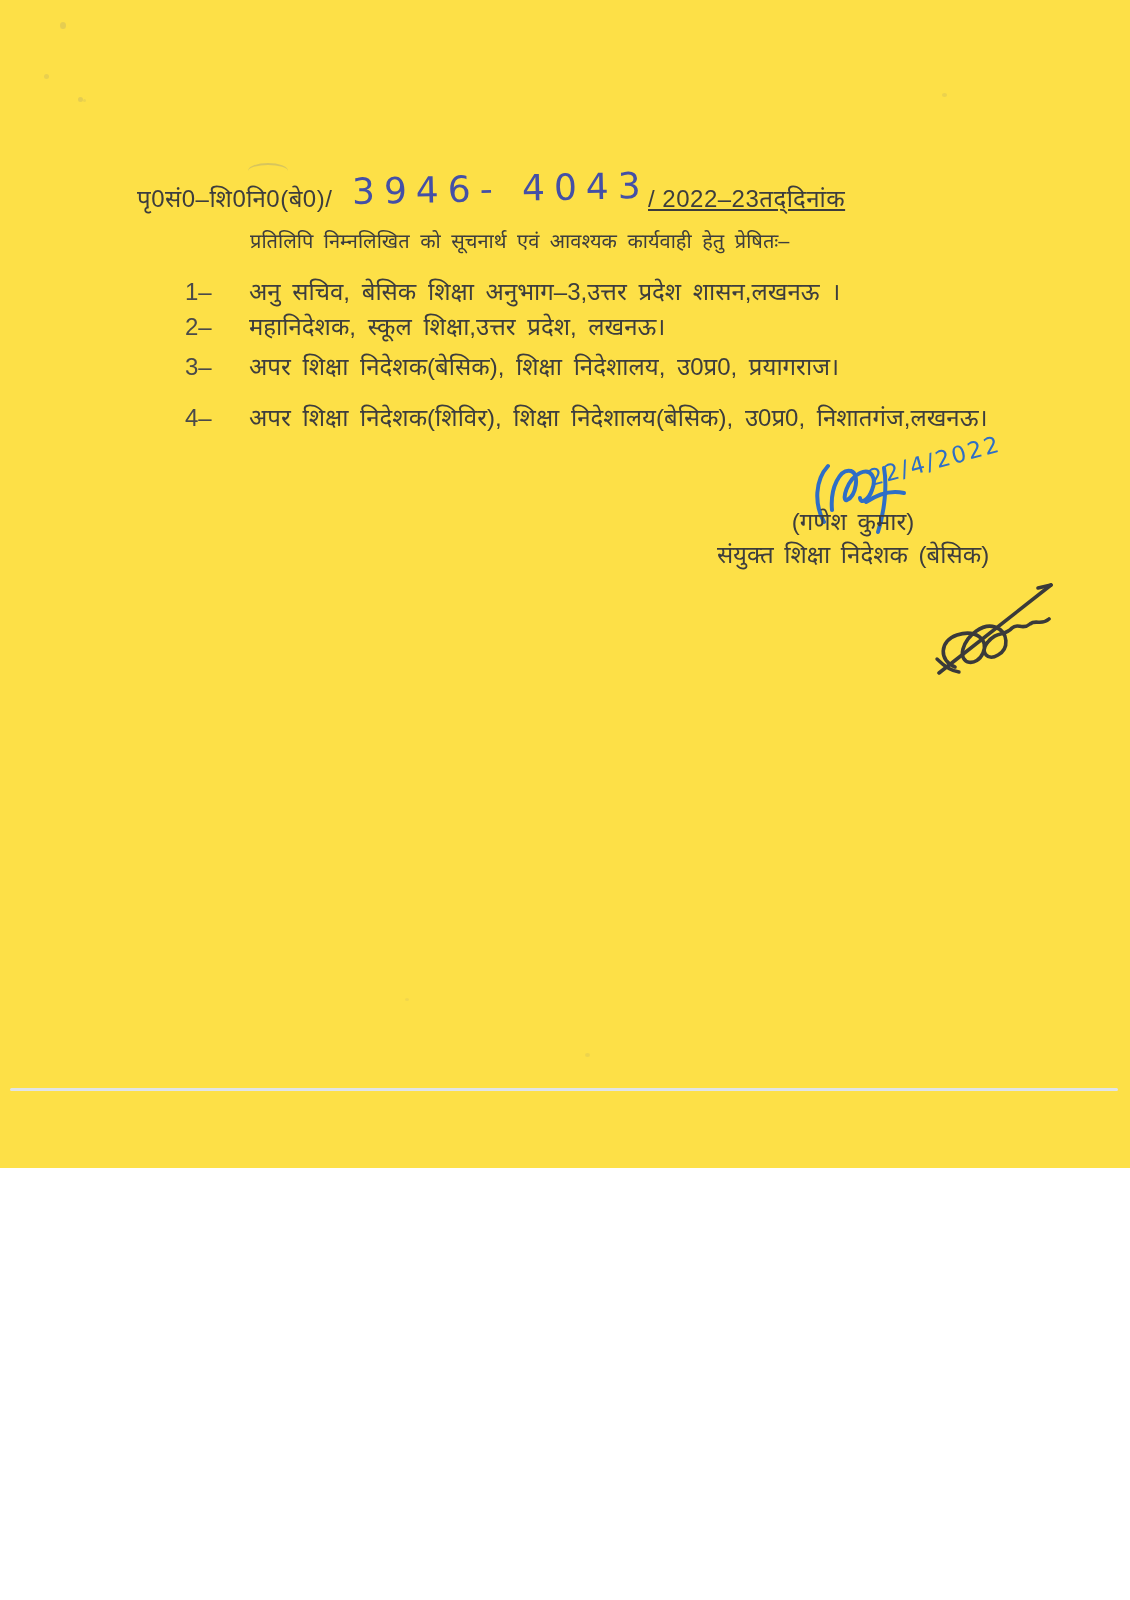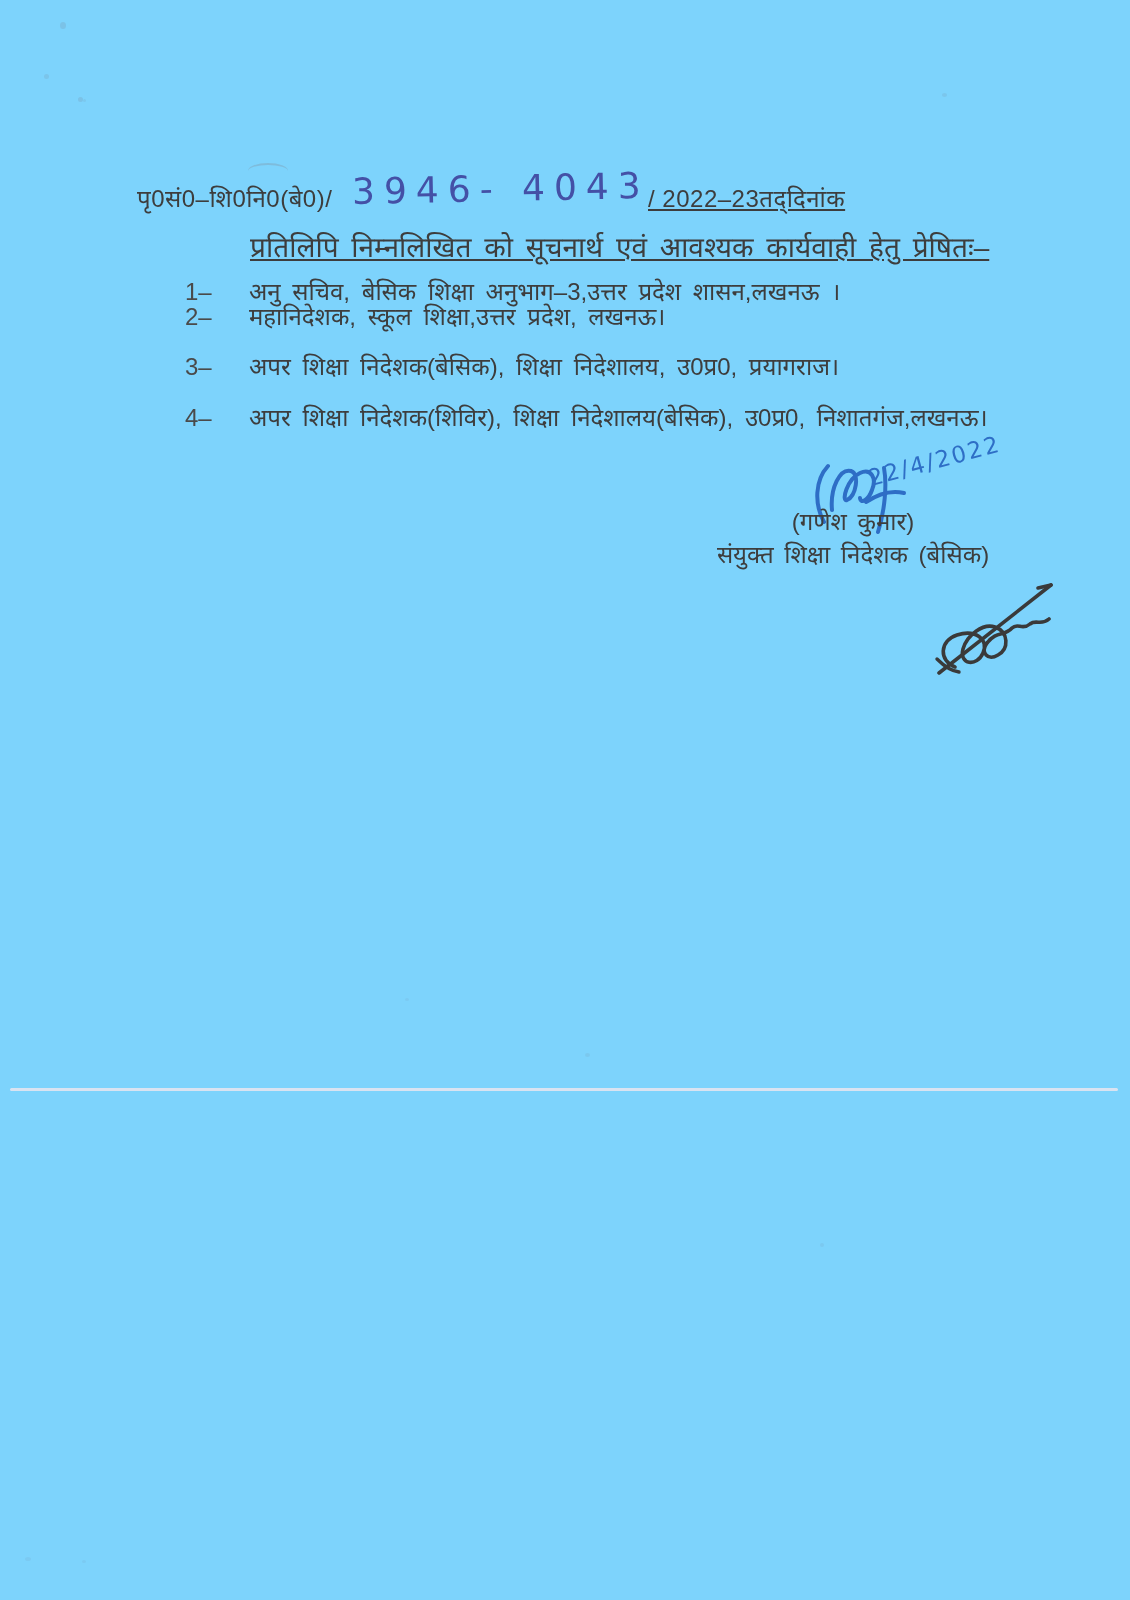--- a/index.html
+++ b/index.html
@@ -1,19 +1,19 @@
 <!DOCTYPE html>
 <html lang="hi"><head>
 <meta charset="utf-8">
 <style>
   html,body{margin:0;padding:0;background:#ffffff;}
   .page{
     position:relative;
-    width:1130px;height:1600px;
-    background:#7dd3fc;
+    width:1130px;height:1168px;
+    background:#fde047;
     overflow:hidden;
     font-family:"Liberation Sans", sans-serif;
     color:#3d3d3d;
   }
   
   .ref-prefix{
     position:absolute;left:137px;top:181px;
     font-size:24px;letter-spacing:.5px;white-space:nowrap;
   }
   .ref-number{
@@ -23,33 +23,33 @@
     transform:rotate(-1.2deg);
     font-family:"DejaVu Sans", sans-serif;
   }
   .ref-suffix{
     position:absolute;left:648px;top:181px;
     font-size:24px;letter-spacing:.5px;white-space:nowrap;text-decoration:underline;
   }
   
   .intro{
     position:absolute;left:250px;top:227px;
-    font-size:28px;word-spacing:5px;white-space:nowrap;text-decoration:underline;
+    font-size:20px;word-spacing:5px;white-space:nowrap;
   }
   
   .recipient-row{
     position:absolute;left:185px;right:40px;
     font-size:24px;white-space:nowrap;
   }
   .recipient-num{
     display:inline-block;width:64px;
     color:#4a4a4a;
   }
   .recipient-text{word-spacing:5px;}
-  .row-0{top:274px}.row-1{top:299px}.row-2{top:349px}.row-3{top:400px}.row-4{top:421px}
+  .row-0{top:274px}.row-1{top:309px}.row-2{top:349px}.row-3{top:400px}.row-4{top:421px}
   
   .sig-block{
     position:absolute;left:648px;top:505px;width:410px;
     text-align:center;font-size:24px;word-spacing:4px;
   }
   .sig-line{height:33px;line-height:33px;white-space:nowrap;}
   .sig-date{
     position:absolute;left:872px;top:465px;
     font-size:23px;letter-spacing:2px;color:#2e6ec6;
     transform:rotate(-15deg);transform-origin:left bottom;

